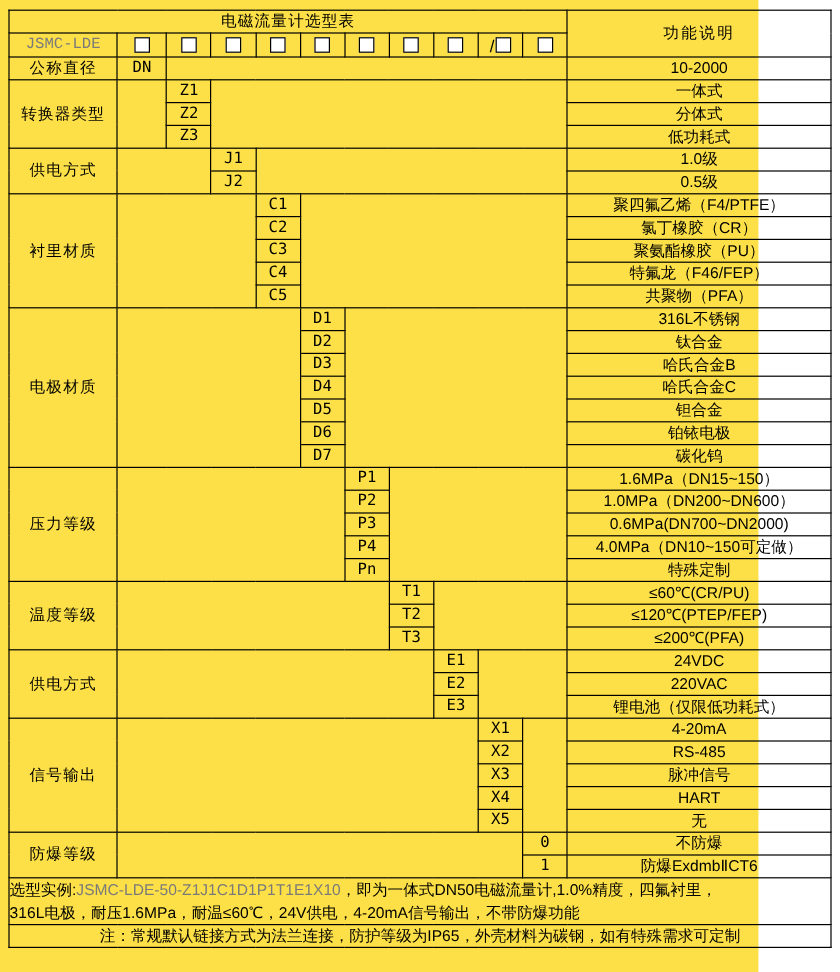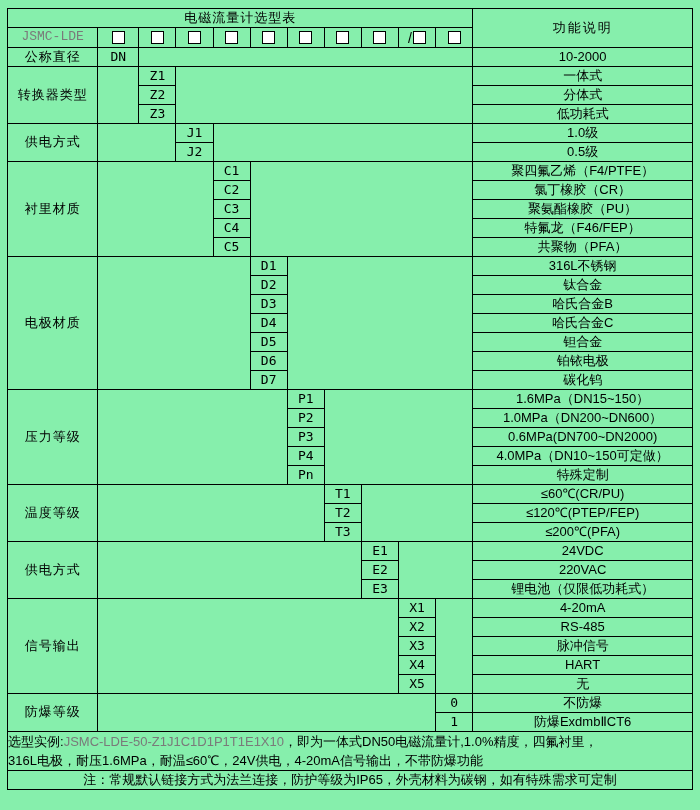--- a/index.html
+++ b/index.html
@@ -3,25 +3,25 @@
 <meta charset="utf-8">
 <style>
   html, body {
     margin: 0;
     padding: 0;
     background: #ffffff;
     font-family: "Liberation Sans", sans-serif;
     color: #000000;
   }
   .page {
-    width: 700px;
+    width: 632px;
     height: 810px;
     box-sizing: border-box;
     padding: 8px 7px;
-    background: #86efac;
+    background: #fde047;
   }
   table.grid {
     border-collapse: collapse;
     table-layout: fixed;
     width: 686px;
   }
   table.grid td {
     border: 1px solid #000000;
     padding: 0;
     height: 18px;

